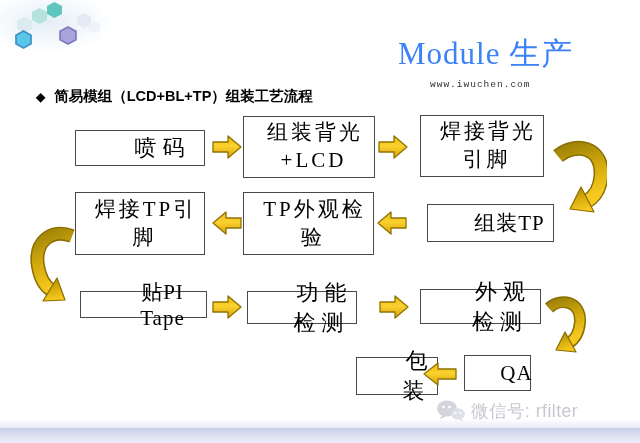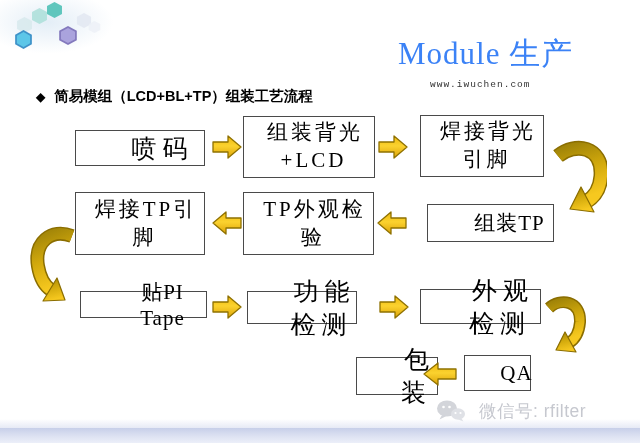--- a/index.html
+++ b/index.html
@@ -18,25 +18,25 @@
     font-size:31px;color:#3b82f6;letter-spacing:1px;white-space:nowrap;}
   .site-url{position:absolute;left:430px;top:79px;font-family:"Liberation Mono",monospace;
     font-size:9.5px;color:#333;letter-spacing:1px;}
   .heading{position:absolute;left:36px;top:87px;display:flex;align-items:center;gap:9px;
     font-family:"Liberation Sans",sans-serif;font-weight:bold;font-size:14.5px;color:#000;}
   .heading .diamond{font-size:12px;line-height:1;}
   
   .box{position:absolute;background:#fff;border:1px solid #4a4a4a;color:#000;
     display:flex;align-items:center;justify-content:center;text-align:center;
     white-space:pre-line;box-sizing:border-box;}
-  .fs1{font-size:25px;letter-spacing:6px;text-indent:6px;padding-left:39px;}       
+  .fs1{font-size:22px;letter-spacing:6px;text-indent:6px;padding-left:39px;}       
   .fs2{font-size:21px;line-height:1.33;letter-spacing:3px;text-indent:3px;padding-left:9px;} 
   .fs3{font-size:21px;letter-spacing:1px;padding-left:38px;}                        
   .arrow{position:absolute;}
-  .watermark{position:absolute;left:436px;top:399px;display:flex;gap:13px;
+  .watermark{position:absolute;left:436px;top:399px;display:flex;gap:5px;
     font-family:"Liberation Sans",sans-serif;font-size:17.5px;color:#c6c8cf;letter-spacing:.5px;}
   .bottom-fade{position:absolute;left:0;bottom:15px;width:100%;height:9px;
     background:linear-gradient(180deg,rgba(226,230,244,0),rgba(226,230,244,.85));}
   .bottom-bar{position:absolute;left:0;bottom:0;width:100%;height:15px;
     background:linear-gradient(180deg,#c7cfe9 0%,#dde2f2 55%,#ecEFf9 100%);}
 </style>
 </head>
 <body>
 
 <div class="slide">

